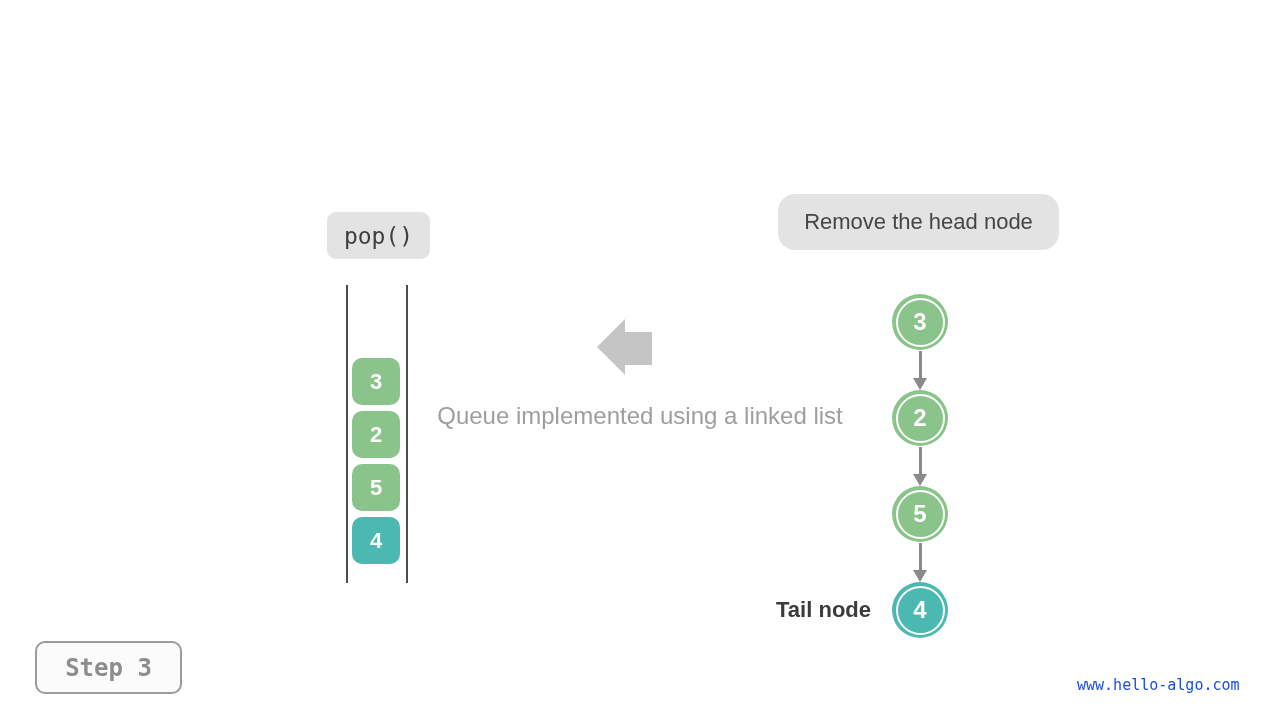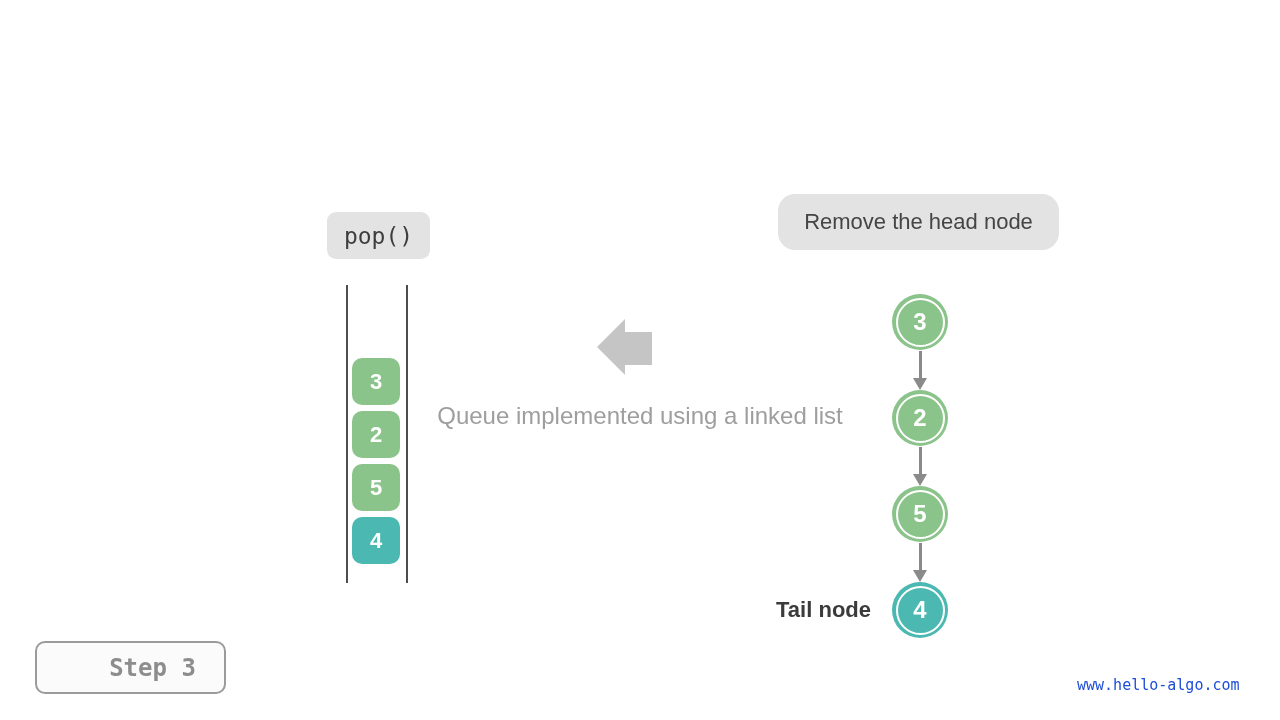--- a/index.html
+++ b/index.html
@@ -72,21 +72,20 @@
   }
   .head-label { top: 308px; }
   .tail-label { top: 596px; }
   
   .step-badge {
     position: absolute; left: 35px; top: 641px; width: 143px; height: 49px;
     border: 2px solid #9b9b9b; border-radius: 10px; background: #fbfbfb;
     display: flex; align-items: center; justify-content: center;
     font-family: "DejaVu Sans Mono", monospace; font-size: 24px; font-weight: bold;
     color: #8d8d8d;
-    padding-left: 44px;
   }
   
   .watermark {
     position: absolute; left: 1077px; top: 676px;
     font-family: "DejaVu Sans Mono", monospace; font-size: 15px; color: #1d4ed8;
   }
 </style>
 </head>
 <body>
 

